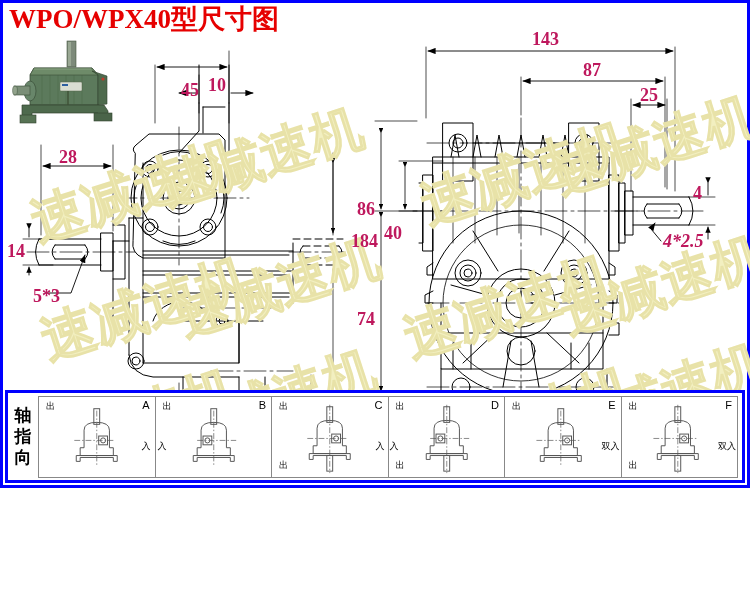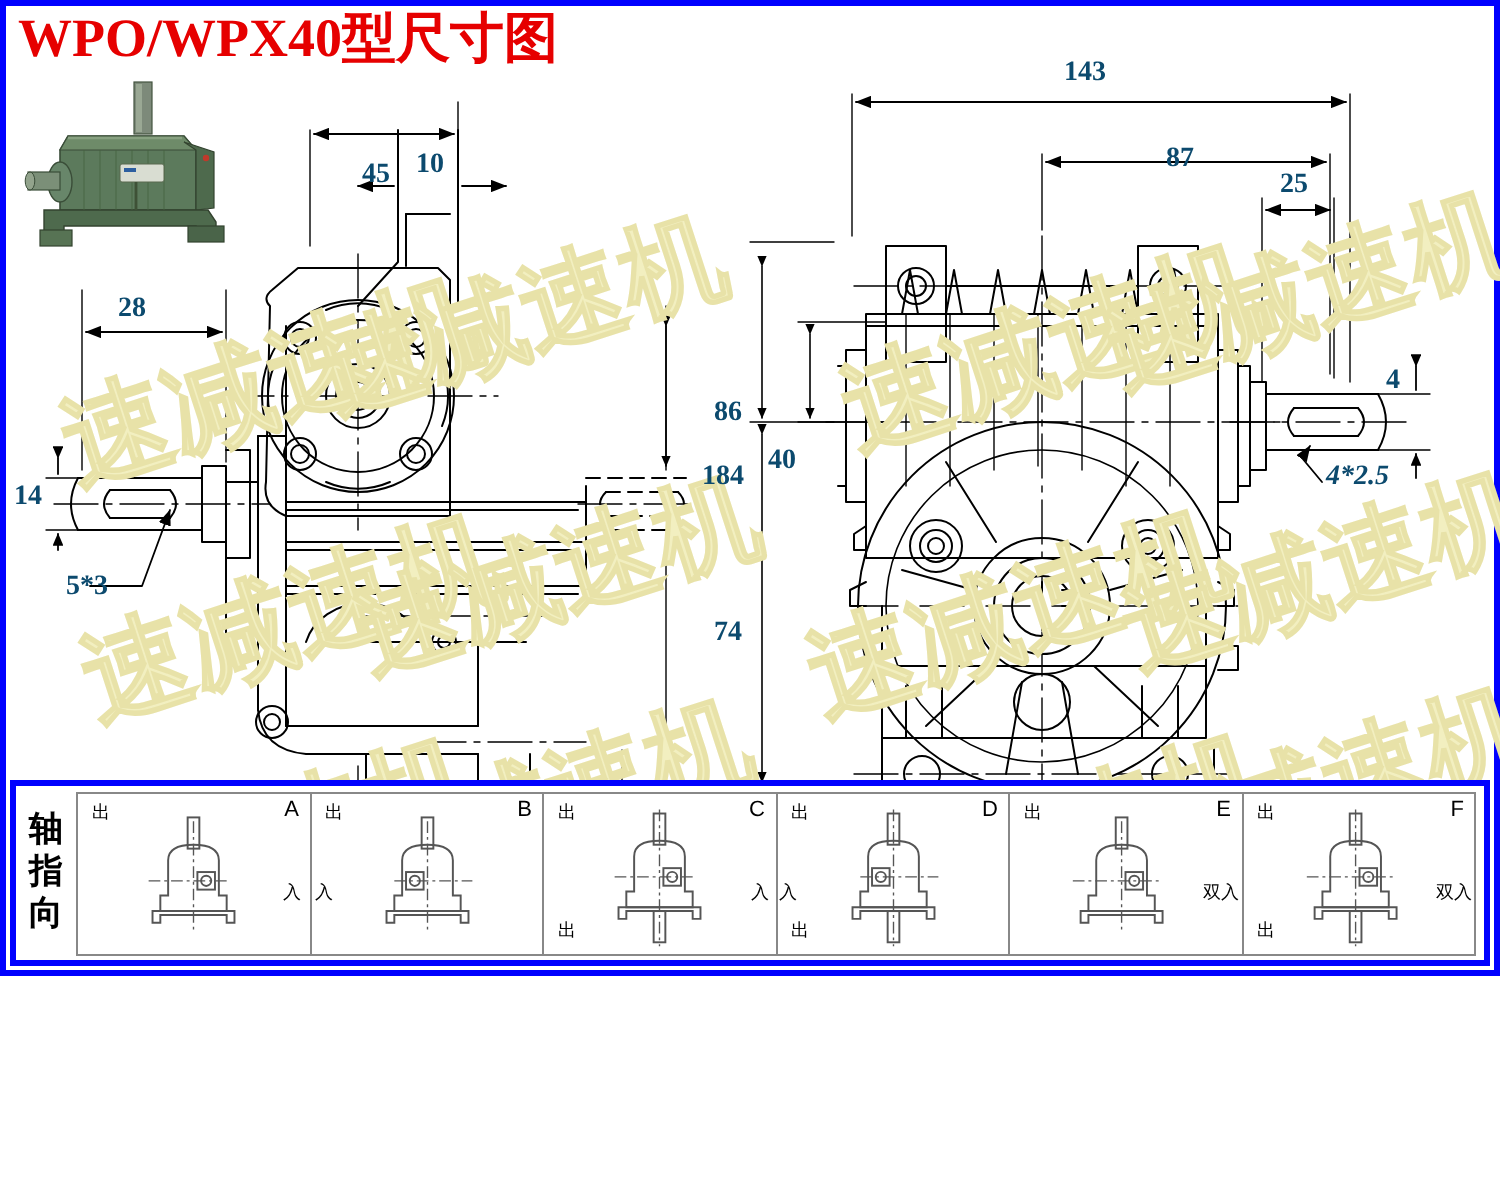--- a/index.html
+++ b/index.html
@@ -18,21 +18,21 @@
   
   #sheet{position:absolute;left:0;top:0;width:744px;height:594px;}
 
   
   .wm{position:absolute;color:#f2efc0;font-weight:bold;
       font-family:"DejaVu Sans","Liberation Sans",sans-serif;
       white-space:nowrap;pointer-events:none;
       -webkit-text-stroke:1px #e8e2a8;}
 
   
-  .dim{position:absolute;color:#0c4a6e;font-weight:bold;font-size:14px;
+  .dim{position:absolute;color:#be185d;font-weight:bold;font-size:18px;
        font-family:"Liberation Serif","DejaVu Serif",serif;
        white-space:nowrap;}
 
   
   #specpanel{position:absolute;left:2px;bottom:2px;width:740px;height:93px;
              border:3px solid #0000ff;box-sizing:border-box;background:#fff;
              display:flex;}
   #speclines{width:302px;padding:5px 0 0 7px;box-sizing:border-box;}
   .ratio{color:#ff0000;font-weight:bold;font-size:17px;line-height:19px;
          font-family:"Liberation Serif","DejaVu Serif",serif;white-space:nowrap;}
@@ -374,21 +374,21 @@
   <div class="dim" style="left:178px;top:47px;margin-top:30px;">45</div>
   <div class="dim" style="left:205px;top:72px;">10</div>
   <div class="dim" style="left:56px;top:144px;">28</div>
   <div class="dim" style="left:4px;top:238px;">14</div>
   <div class="dim" style="left:30px;top:283px;">5*3</div>
   <div class="dim" style="left:306px;top:228px;margin-left:42px;">184</div>
   <div class="dim" style="left:92px;top:416px;">74</div>
   <div class="dim" style="left:228px;top:416px;">74</div>
 
   <div class="dim" style="left:529px;top:26px;">143</div>
-  <div class="dim" style="left:580px;top:57px;margin-top:12px;">87</div>
+  <div class="dim" style="left:580px;top:57px;">87</div>
   <div class="dim" style="left:637px;top:82px;">25</div>
   <div class="dim" style="left:690px;top:180px;">4</div>
   <div class="dim" style="left:660px;top:228px;font-style:italic;">4*2.5</div>
   <div class="dim" style="left:354px;top:196px;">86</div>
   <div class="dim" style="left:381px;top:220px;">40</div>
   <div class="dim" style="left:354px;top:306px;">74</div>
   <div class="dim" style="left:510px;top:414px;">70</div>
   <div class="dim" style="left:510px;top:448px;">94</div>
   <div class="dim" style="left:652px;top:426px;">4-10</div>
 

